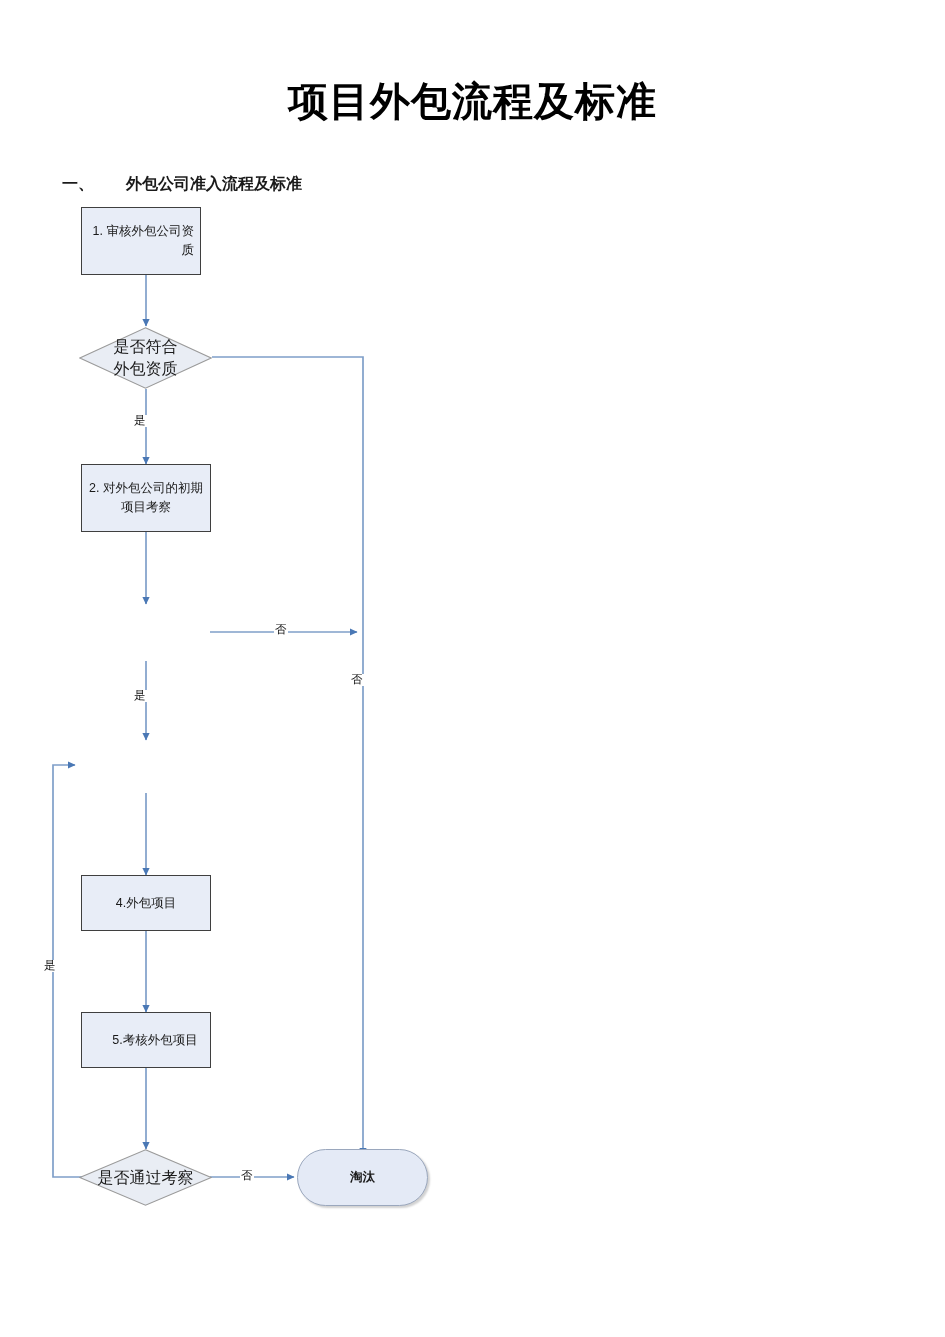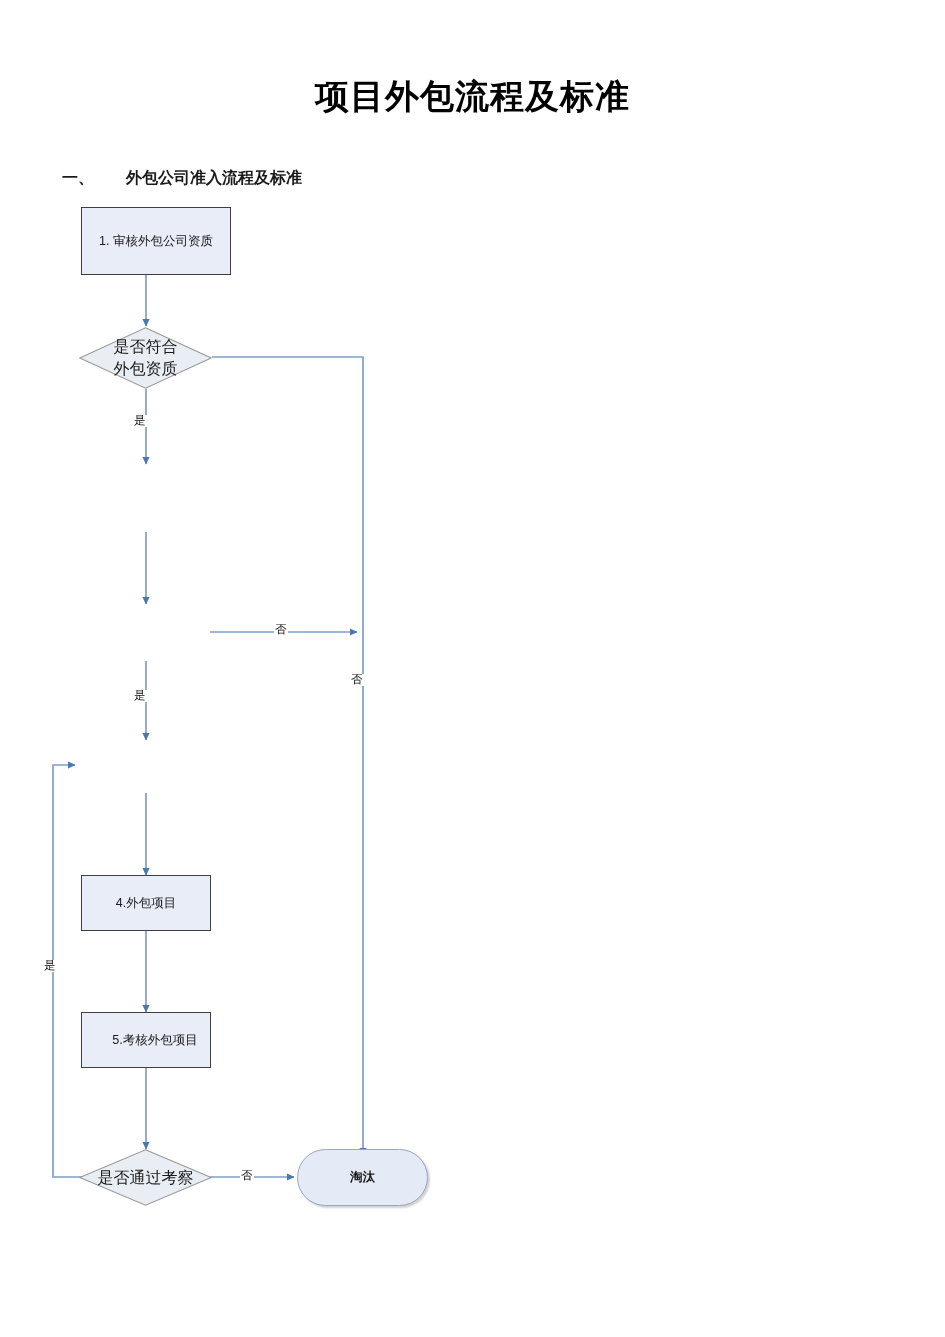--- a/index.html
+++ b/index.html
@@ -10,26 +10,26 @@
     position:relative;
     overflow:hidden;
   }
   #page{position:absolute;left:0;top:0;width:945px;height:1337px;}
 
   .doc-title{
     position:absolute;left:0;top:74px;width:945px;
     text-align:center;
     font-family:"Liberation Serif","DejaVu Serif",serif;
     font-weight:bold;
-    font-size:34px;
+    font-size:40px;
     color:#000000;
     letter-spacing:1px;
   }
   .section-heading{
-    position:absolute;left:62px;top:168px;
+    position:absolute;left:62px;top:174px;
     font-family:"Liberation Serif","DejaVu Serif",serif;
     font-weight:bold;
     font-size:16px;
     color:#1a1a1a;
     white-space:pre;
   }
 
   
   #wires{position:absolute;left:0;top:0;width:945px;height:1337px;}
 
@@ -117,32 +117,35 @@
       <path d="M146,931 L146,1012" marker-end="url(#ah)"></path>
 
       <path d="M146,1068 L146,1149" marker-end="url(#ah)"></path>
 
       <path d="M82,1177 L53,1177 L53,765 L75,765" marker-end="url(#ah)"></path>
 
       <path d="M210,1177 L294,1177" marker-end="url(#ah)"></path>
     </g>
   </svg>
 
-  <div class="node proc" style="left:81px;top:207px;width:150px;height:68px;text-align:right;">
+  <div class="node proc" style="left:81px;top:207px;width:120px;height:68px;text-align:right;">
     <span class="txt">1. 审核外包公司资质</span>
   </div>
 
   <div class="node diamond" style="left:79px;top:327px;width:133px;height:62px;">
     <svg class="dshape" viewBox="0 0 133 62" preserveAspectRatio="none">
       <polygon points="66.5,0.8 132.2,31 66.5,61.2 0.8,31" fill="#e9edf4" stroke="#9a9a9a" stroke-width="1.2"></polygon>
     </svg>
     <span class="dlabel">是否符合
 外包资质</span>
   </div>
 
+  <div class="node proc" style="left:81px;top:464px;width:130px;height:68px;">
+    <span class="txt">2. 对外包公司的初期项目考察</span>
+  </div>
 
 
 
   <div class="node proc" style="left:81px;top:875px;width:130px;height:56px;">
     <span class="txt">4.外包项目</span>
   </div>
 
   <div class="node proc" style="left:81px;top:1012px;width:130px;height:56px;padding-left:24px;">
     <span class="txt">5.考核外包项目</span>
   </div>

